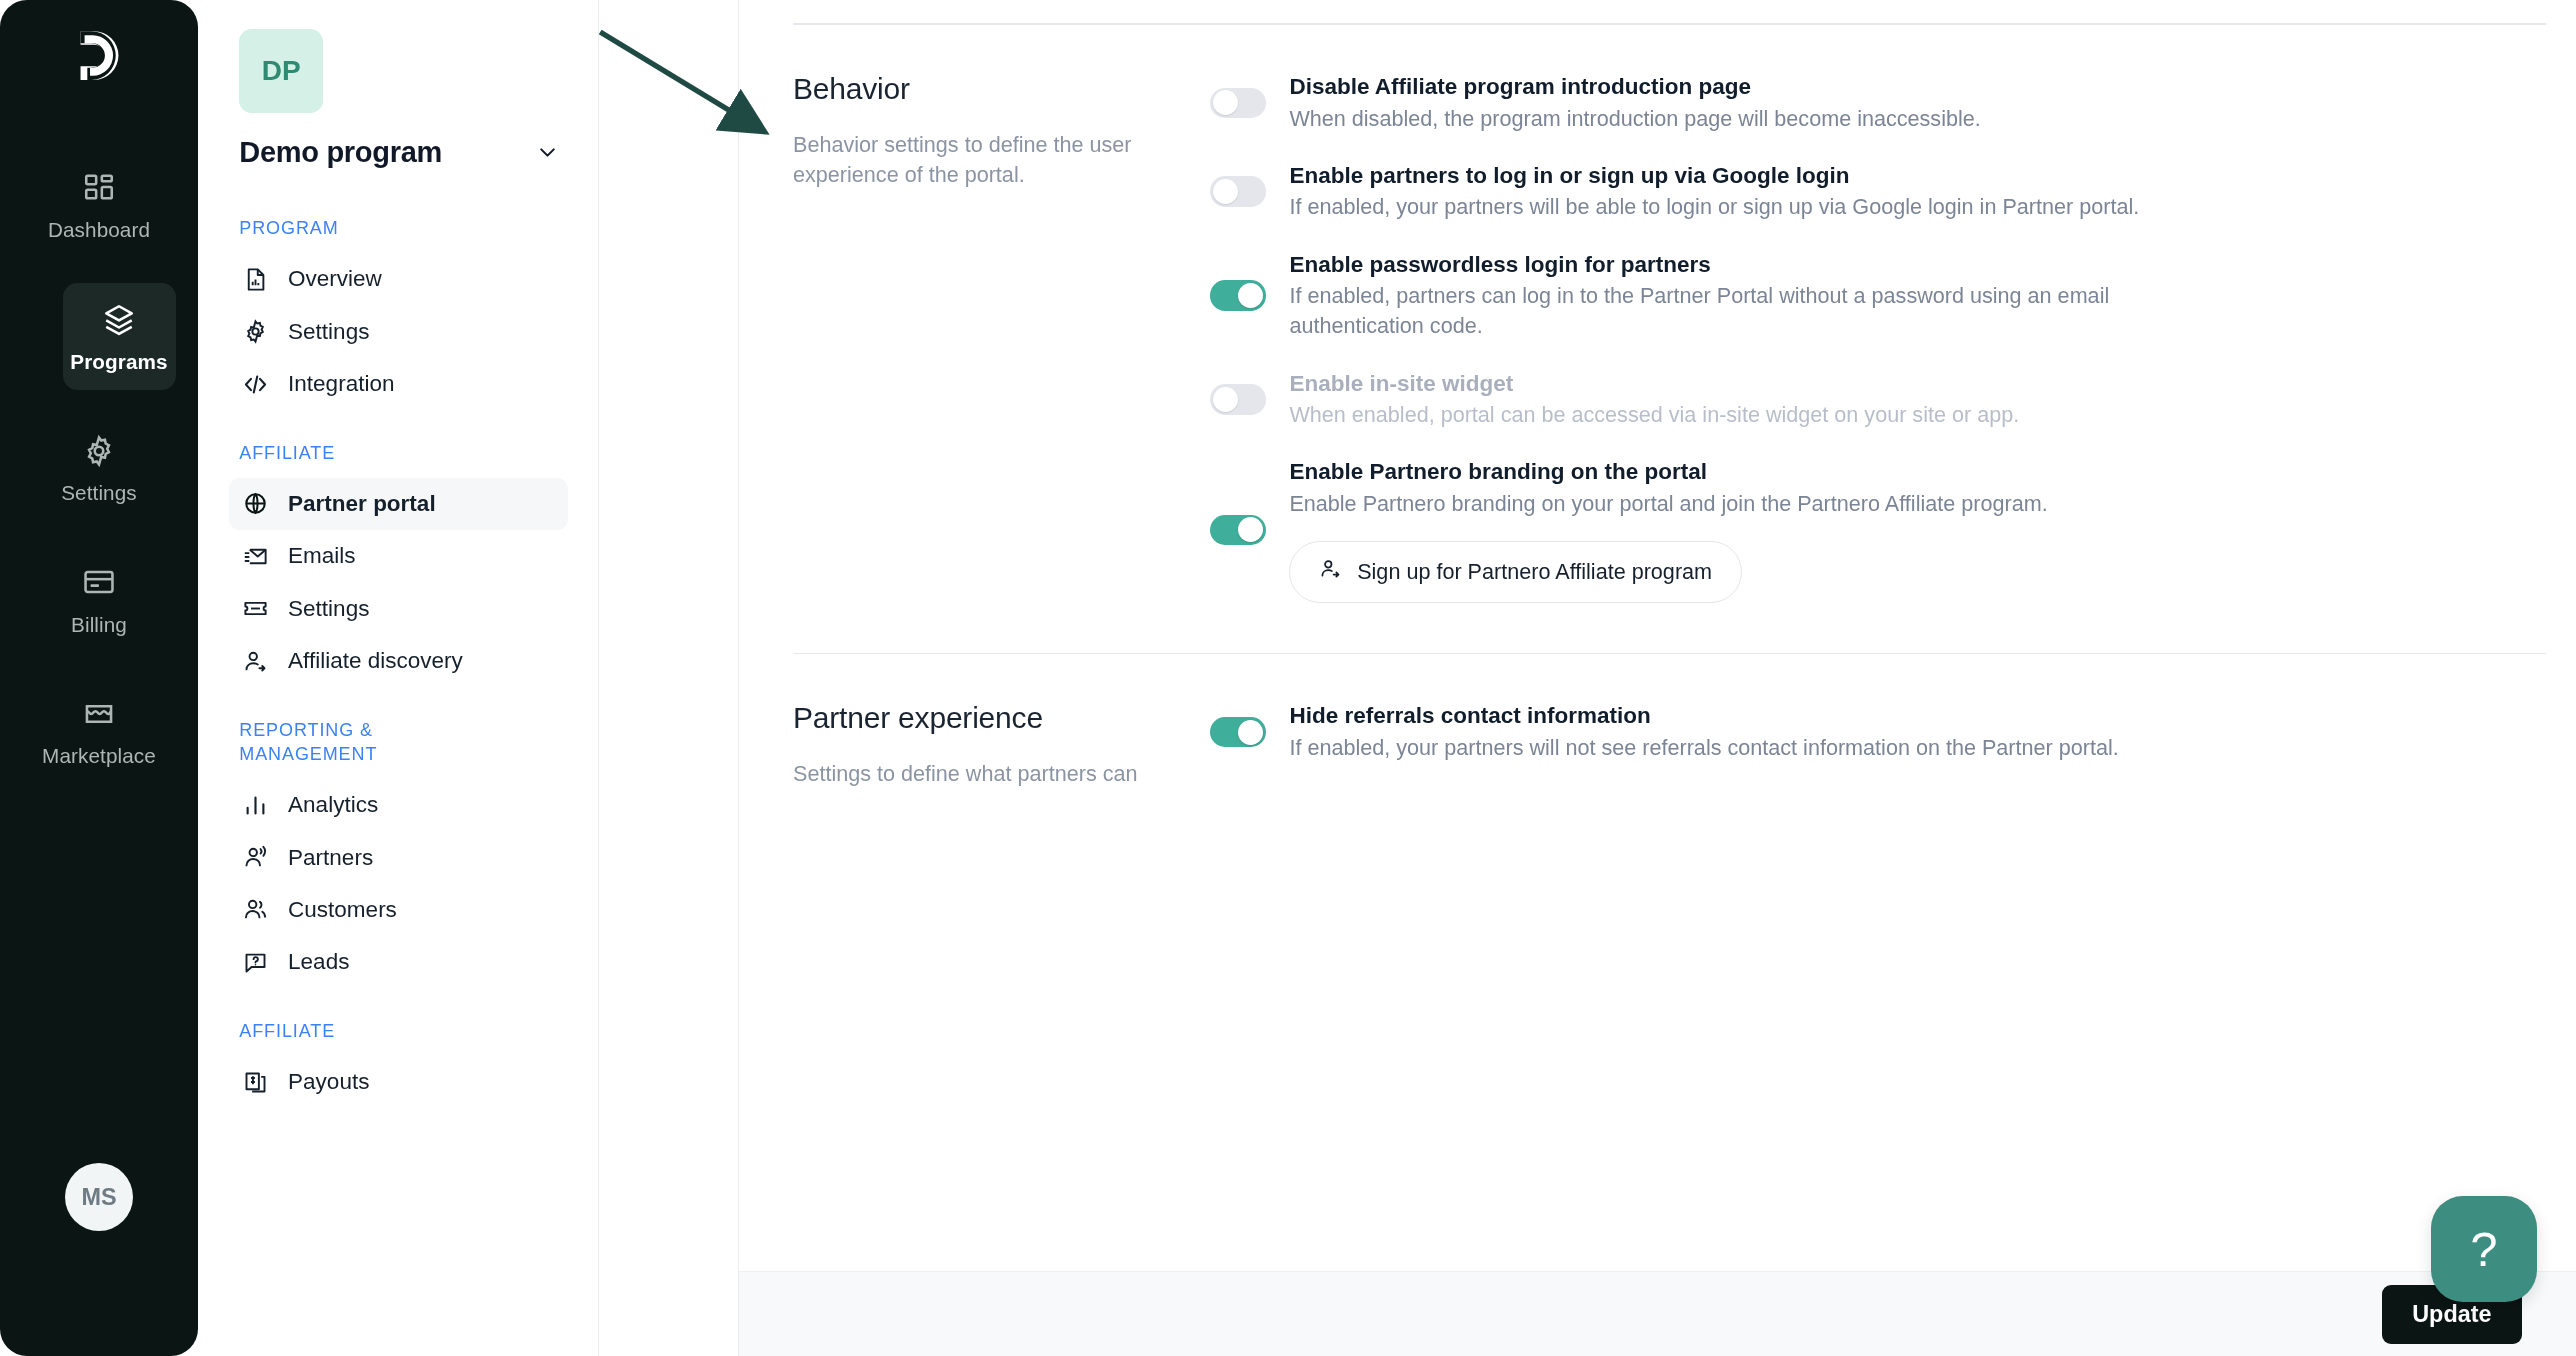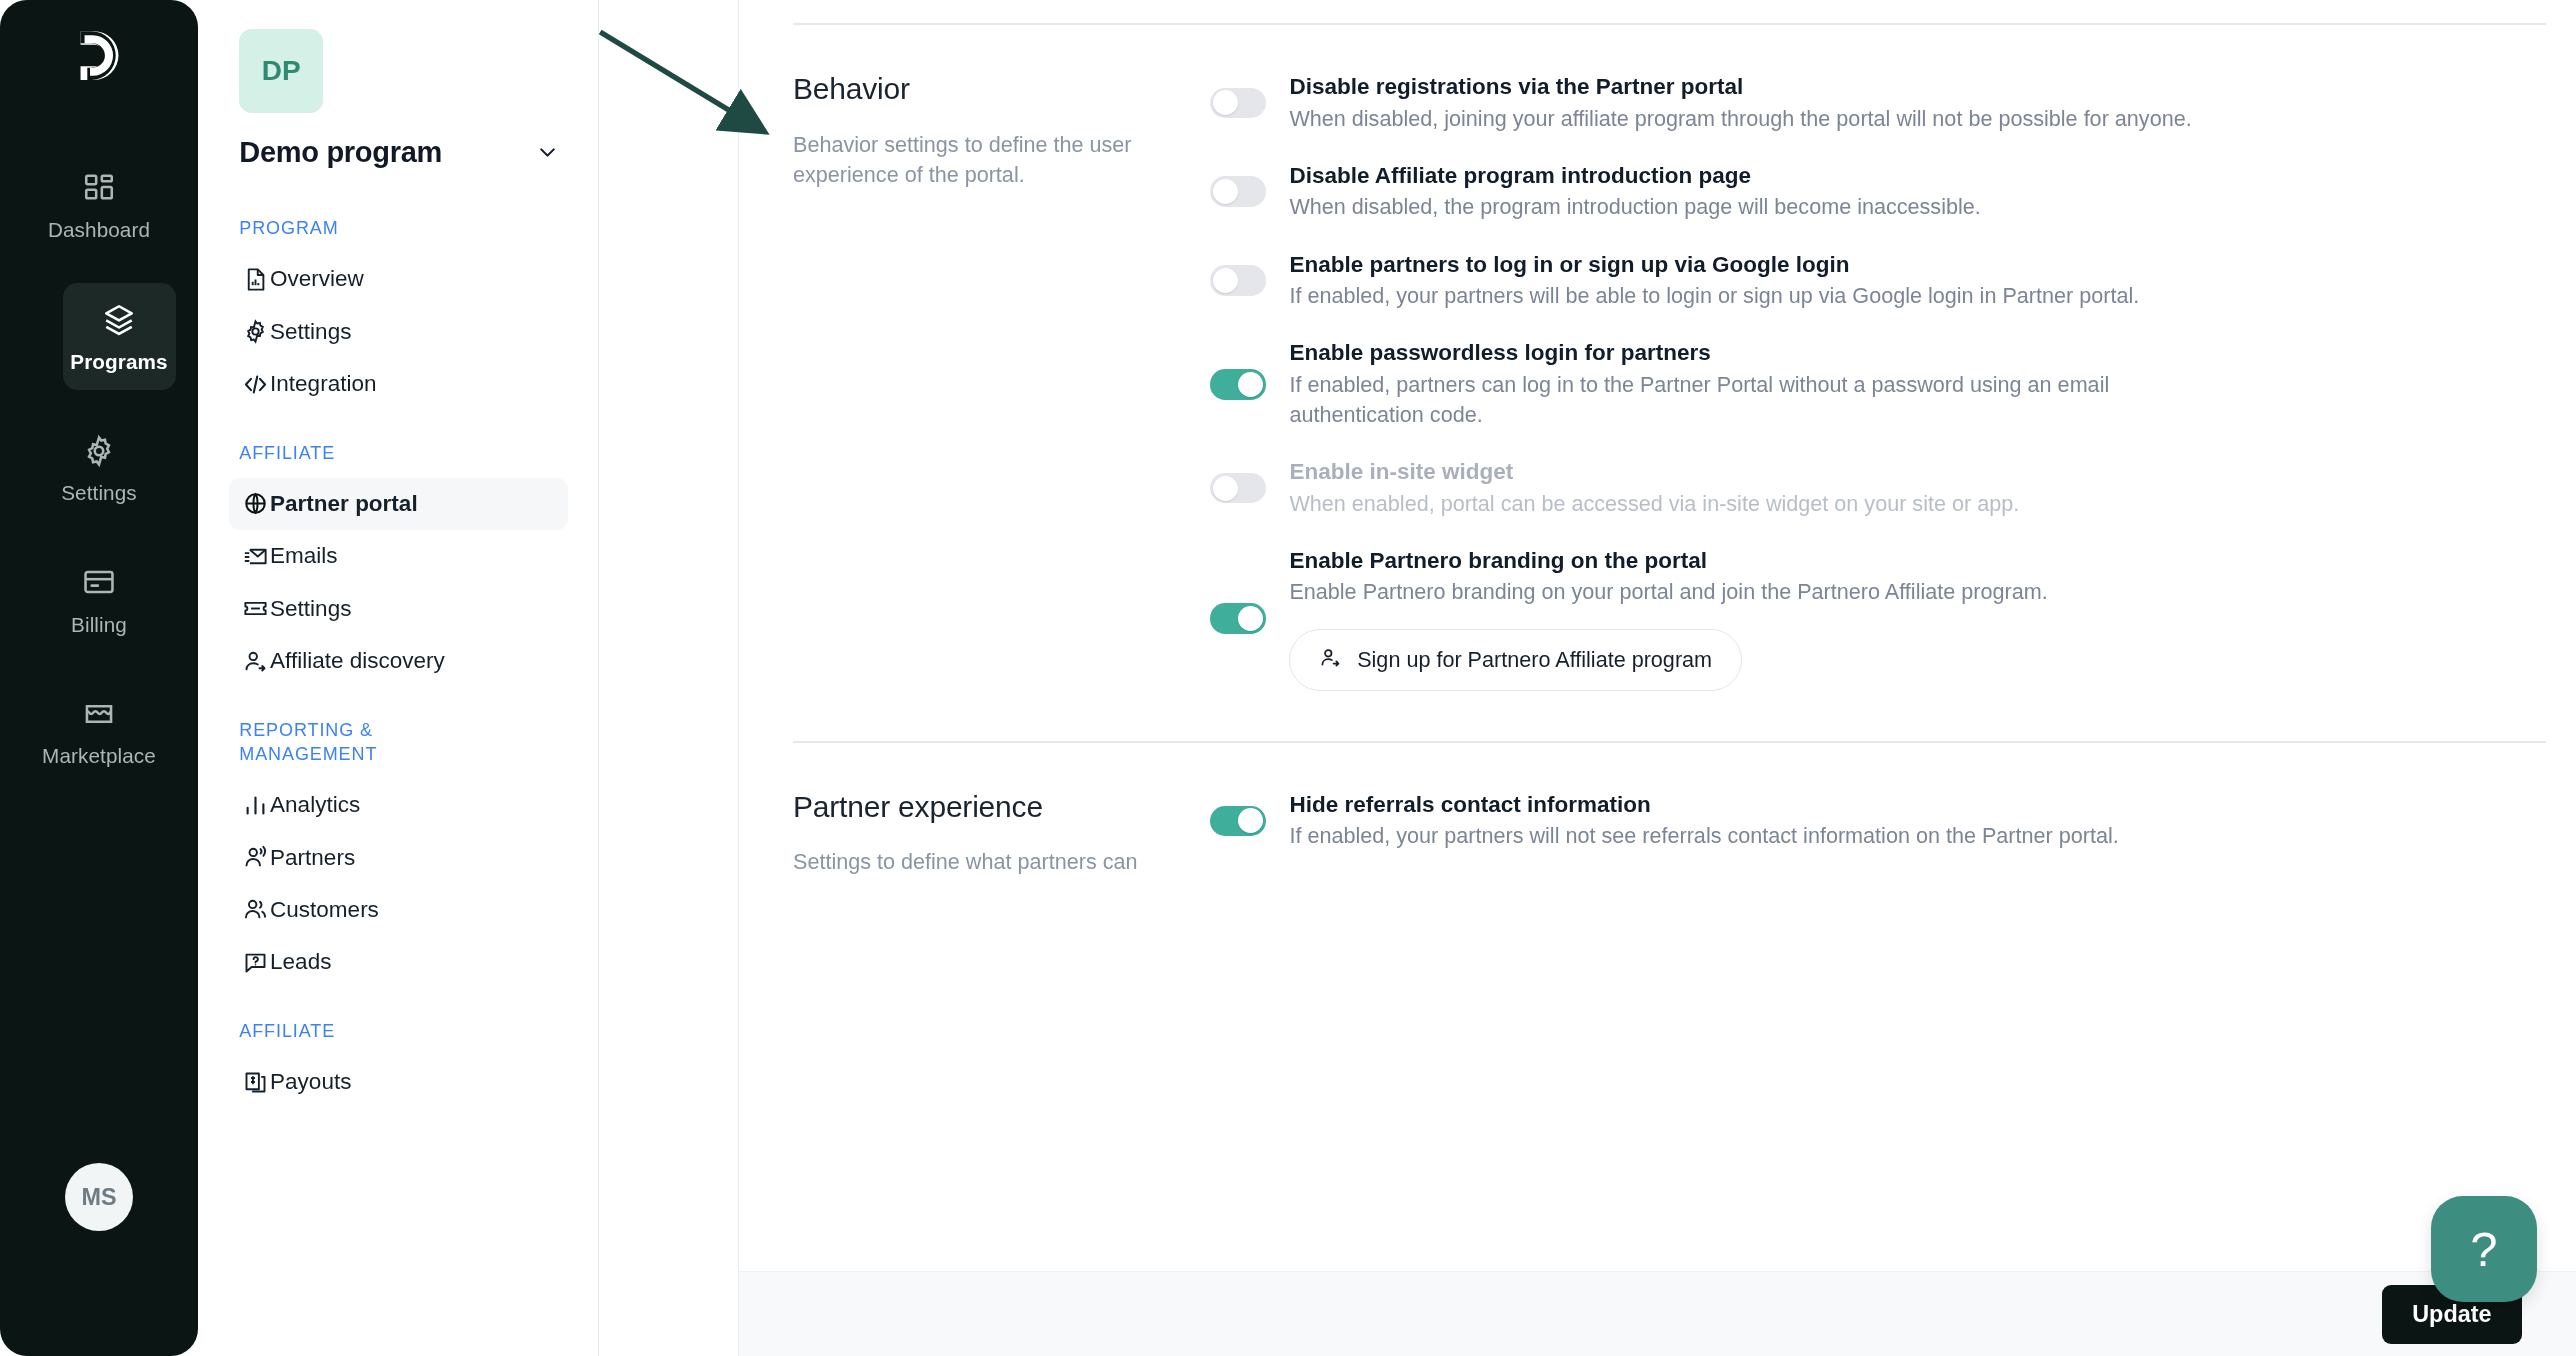--- a/index.html
+++ b/index.html
@@ -59,21 +59,21 @@
     margin: 0 7.2px 47px 10.8px; cursor: pointer;
   }
   .prog-name { font-size: 29px; font-weight: 700; color: #111827; letter-spacing: -0.3px; }
   .prog-chev { color: #111827; display: flex; }
   .nav-group-title {
     font-size: 18px; font-weight: 400; color: #3b82f6;
     letter-spacing: 0.9px; margin: 0 0 12.6px 10.8px; line-height: 1.35;
   }
   .nav-group-title.two-line { max-width: 180px; }
   .nav-item {
-    display: flex; align-items: center; 
+    display: flex; align-items: center; gap: 18px;
     padding: 11.7px 12.6px; border-radius: 10.8px; cursor: pointer;
   }
   .nav-item.active { background: #f5f7f9; }
   .nav-ico { width: 29px; height: 29px; display: flex; align-items: center; justify-content: center; flex: 0 0 29px; }
   .nav-ico svg { width: 27px; height: 27px; }
   .nav-label { font-size: 22.5px; color: #15202b; }
   .nav-item.active .nav-label { font-weight: 700; }
   .nav-spacer { height: 30.5px; }
 
   
@@ -364,29 +364,20 @@
     <div class="main-inner">
       <div class="top-rule"></div>
 
       <section class="section">
         <div class="sec-left">
           <h2 class="sec-title">Behavior</h2>
           <p class="sec-desc">Behavior settings to define the user experience of the portal.</p>
         </div>
         <div class="sec-right">
 
-          <div class="opt-row">
-            <div class="toggle">
-                <div class="knob"></div>
-              </div>
-            <div class="opt-text">
-              <div class="opt-title">Disable registrations via the Partner portal</div>
-              <div class="opt-desc">When disabled, joining your affiliate program through the portal will not be possible for anyone.</div>
-            </div>
-          </div>
 
           <div class="opt-row">
             <div class="toggle">
                 <div class="knob"></div>
               </div>
             <div class="opt-text">
               <div class="opt-title">Disable Affiliate program introduction page</div>
               <div class="opt-desc">When disabled, the program introduction page will become inaccessible.</div>
             </div>
           </div>

